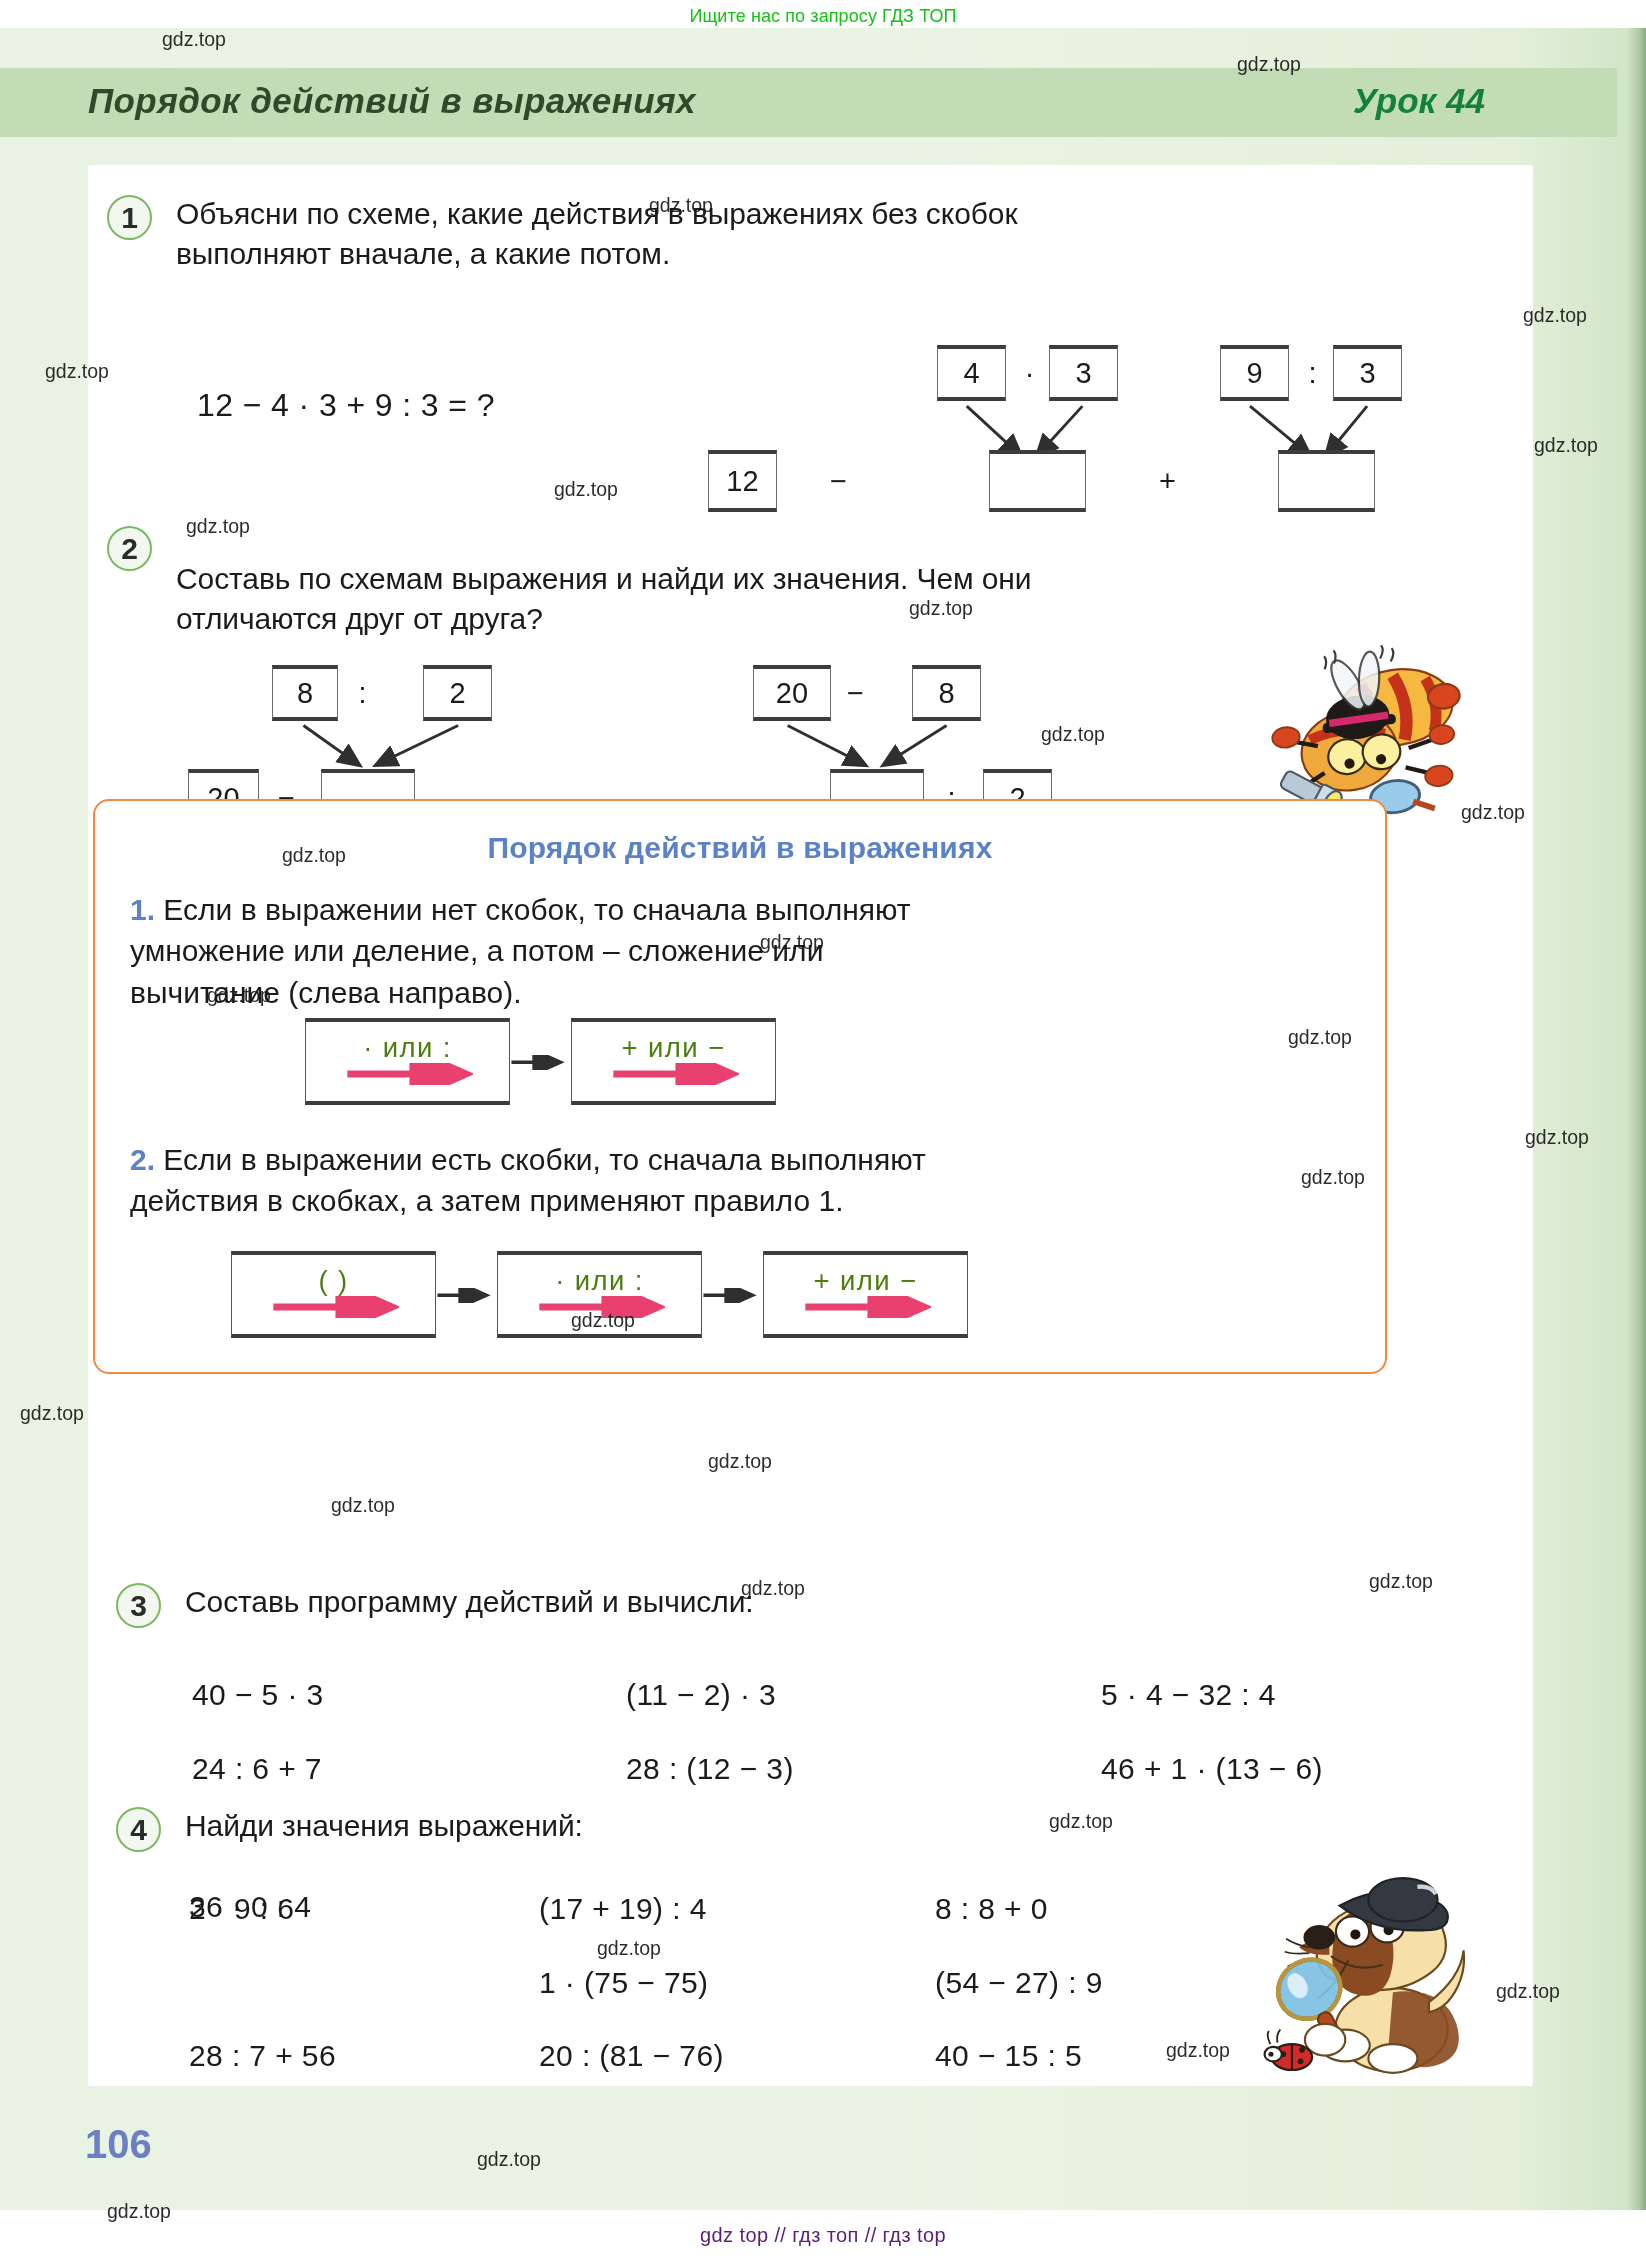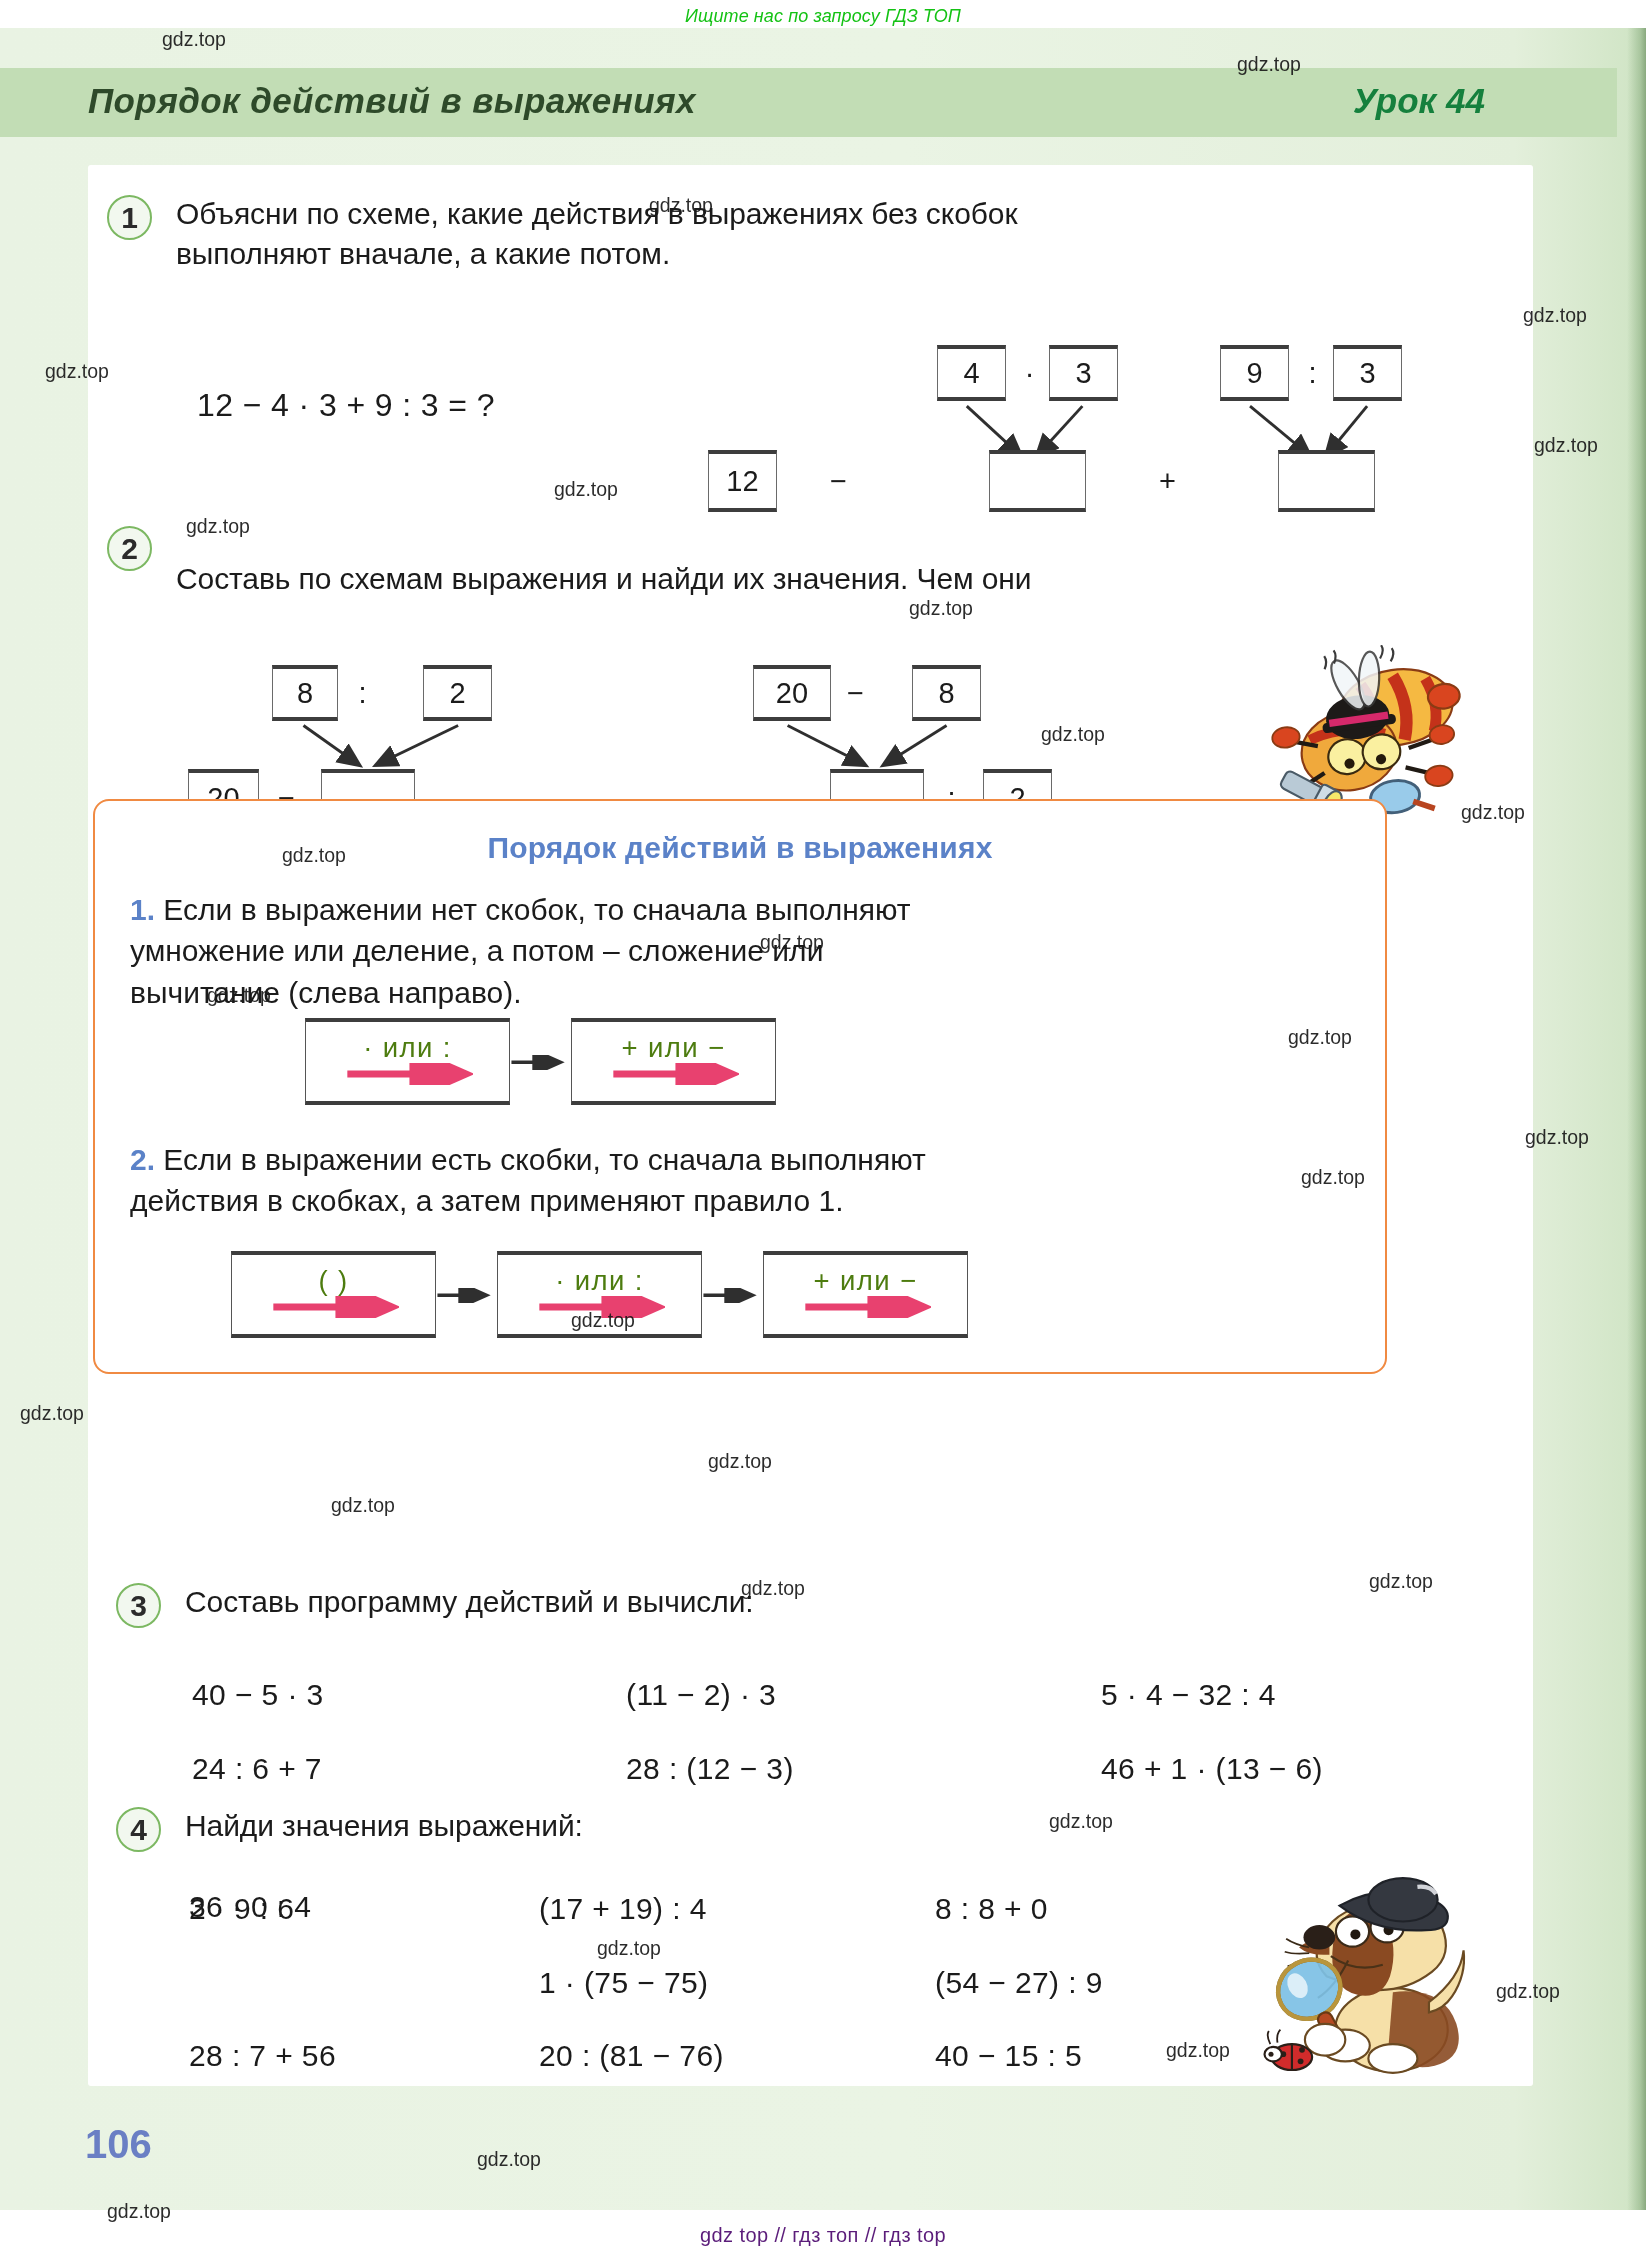--- a/index.html
+++ b/index.html
@@ -7,21 +7,21 @@
     width: 1646px; height: 2261px;
     font-family: "Liberation Sans", sans-serif;
     background: #ffffff;
     overflow: hidden;
   }
 
   
   .top-banner {
     position: absolute; top: 0; left: 0; width: 1646px; height: 33px;
     background: #ffffff;
-    display: flex; align-items: center; justify-content: center; font-style: italic;
+    display: flex; align-items: center; justify-content: center;
   }
   .top-banner-text {
     color: #14c214; font-size: 18px; font-weight: 400;
     letter-spacing: 0.1px;
   }
 
   
   .page {
     position: absolute; top: 27.5px; left: 0;
     width: 1646px; height: 2182px;
@@ -193,20 +193,21 @@
   <div class="sop" style="top:450px; left:821px; width:35px; height:62px;">−</div>
   <div class="sbox" style="top:450px; left:989px; width:97px; height:62px;"></div>
   <div class="sop" style="top:450px; left:1150px; width:35px; height:62px;">+</div>
   <div class="sbox" style="top:450px; left:1278px; width:97px; height:62px;"></div>
 </div>
 
 <div class="task" style="top:526px; left:107px;">
   <div class="task-num">2</div>
   <div class="task-text" style="position:absolute; left:69px; top:-1.4px; width:1337px;margin-top:34px;">
     <div>Составь по схемам выражения и найди их значения. Чем они</div>
+    <div>отличаются друг от друга?</div>
   </div>
 </div>
 
 <div>
   <div class="sbox" style="top:665px; left:272px; width:66px; height:56px;">8</div>
   <div class="sop" style="top:665px; left:345px; width:35px; height:56px;">:</div>
   <div class="sbox" style="top:665px; left:423px; width:69px; height:56px;">2</div>
 
   <div class="sbox" style="top:769px; left:188px; width:71px; height:59px;">20</div>
   <div class="sop" style="top:769px; left:269px; width:35px; height:59px;">−</div>

